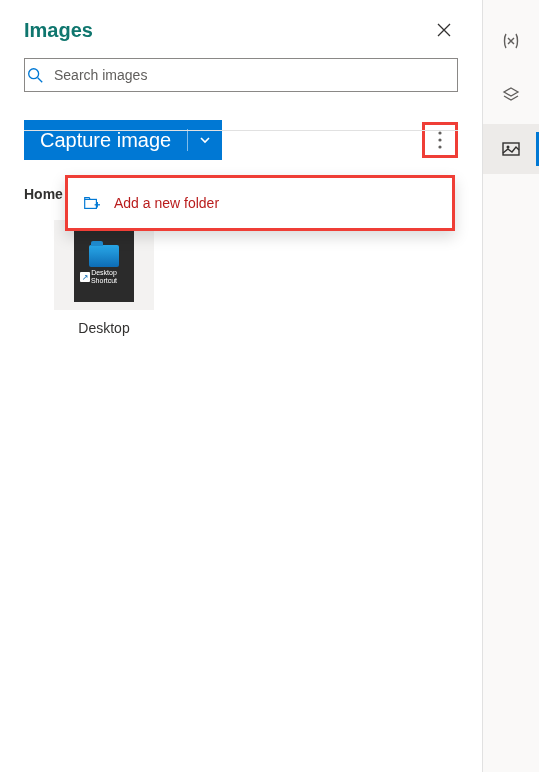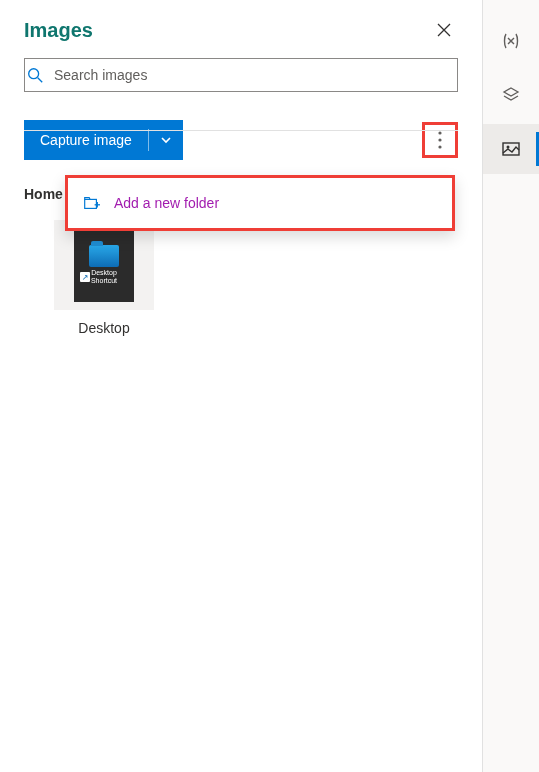--- a/index.html
+++ b/index.html
@@ -59,21 +59,21 @@
       margin-top: 28px;
     }
     .capture-btn {
       background: #0078d4;
       color: #fff;
       border: none;
       height: 40px;
       display: flex;
       align-items: center;
       cursor: pointer;
-      font-size: 14px;
+      font-size: 20px;
     }
     .capture-btn .lbl { padding: 0 16px; }
     .capture-btn .sep {
       width: 1px; height: 22px;
       background: rgba(255,255,255,0.5);
     }
     .capture-btn .chev {
       width: 34px; height: 40px;
       display: flex; align-items: center; justify-content: center;
     }
@@ -163,21 +163,21 @@
       box-shadow: 0 6px 14px rgba(0,0,0,0.15);
       z-index: 10;
       padding: 6px 0;
     }
     .menu-item {
       display: flex;
       align-items: center;
       gap: 14px;
       padding: 10px 14px;
       font-size: 14px;
-      color: #a21caf;
+      color: #b91c1c;
       cursor: pointer;
     }
     .menu-item svg { width: 18px; height: 18px; flex-shrink: 0; }
     .side-rail {
       width: 56px;
       background: #faf9f8;
       display: flex;
       flex-direction: column;
       align-items: center;
       padding-top: 16px;

